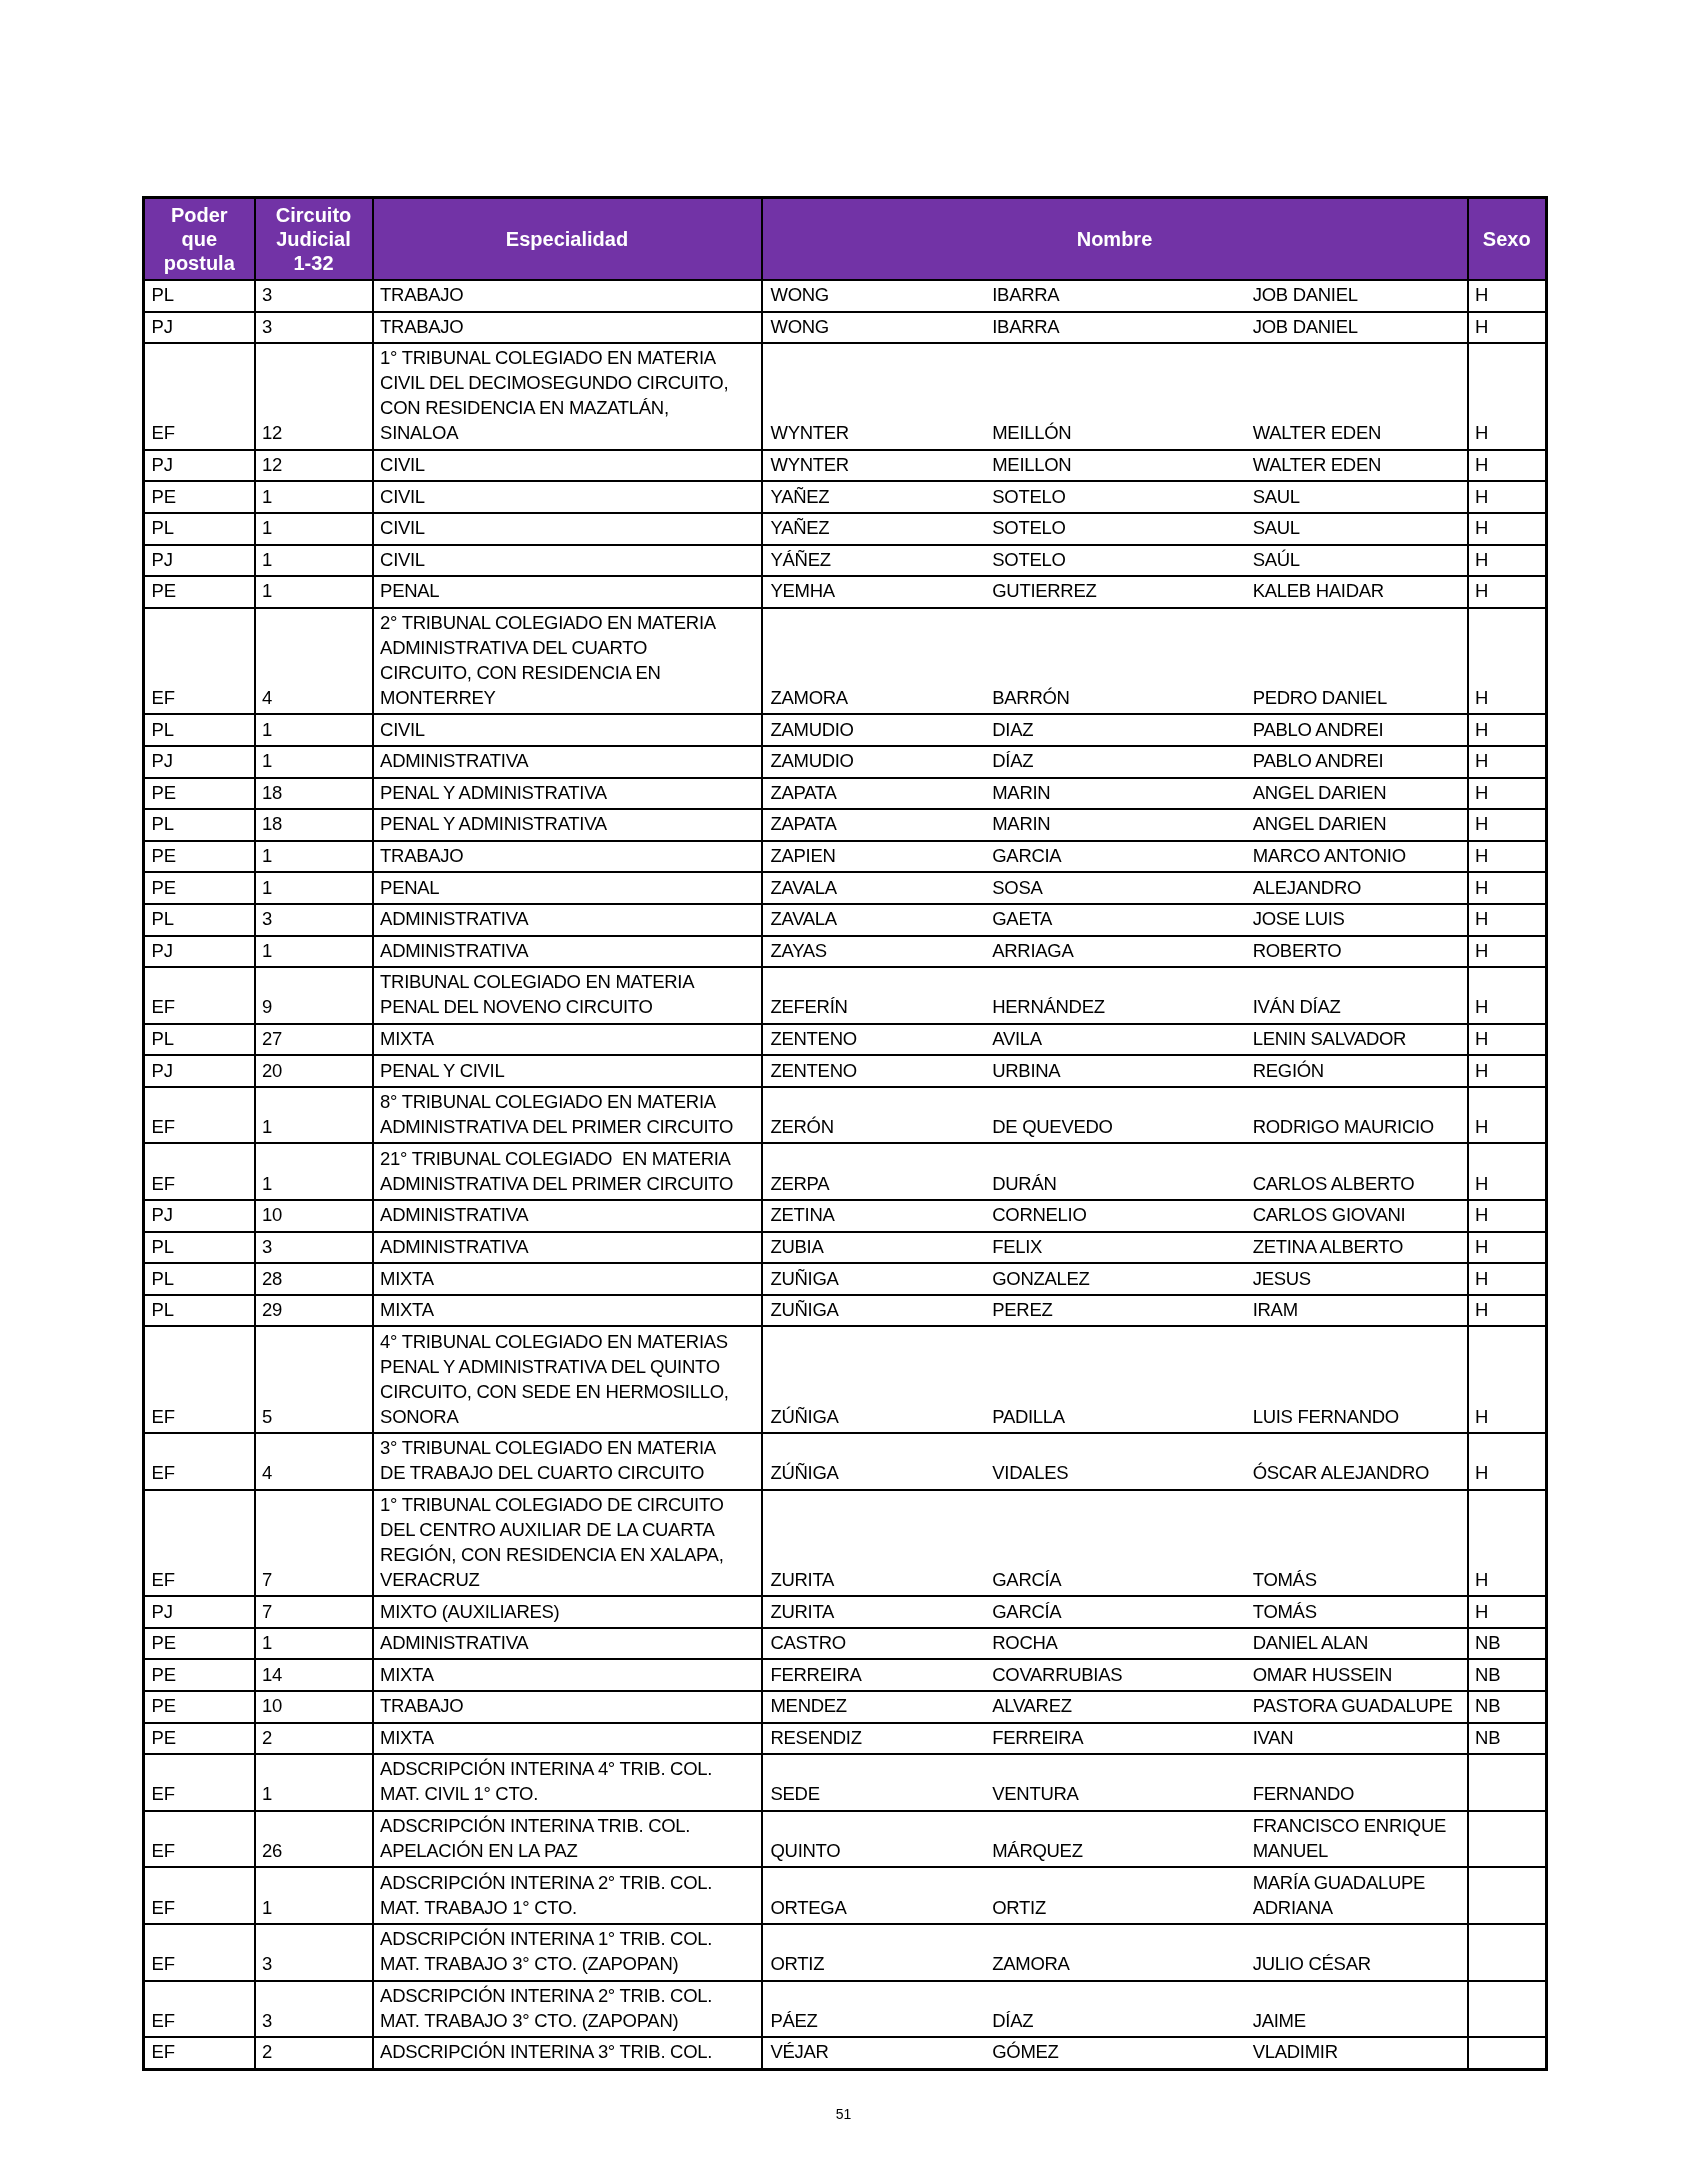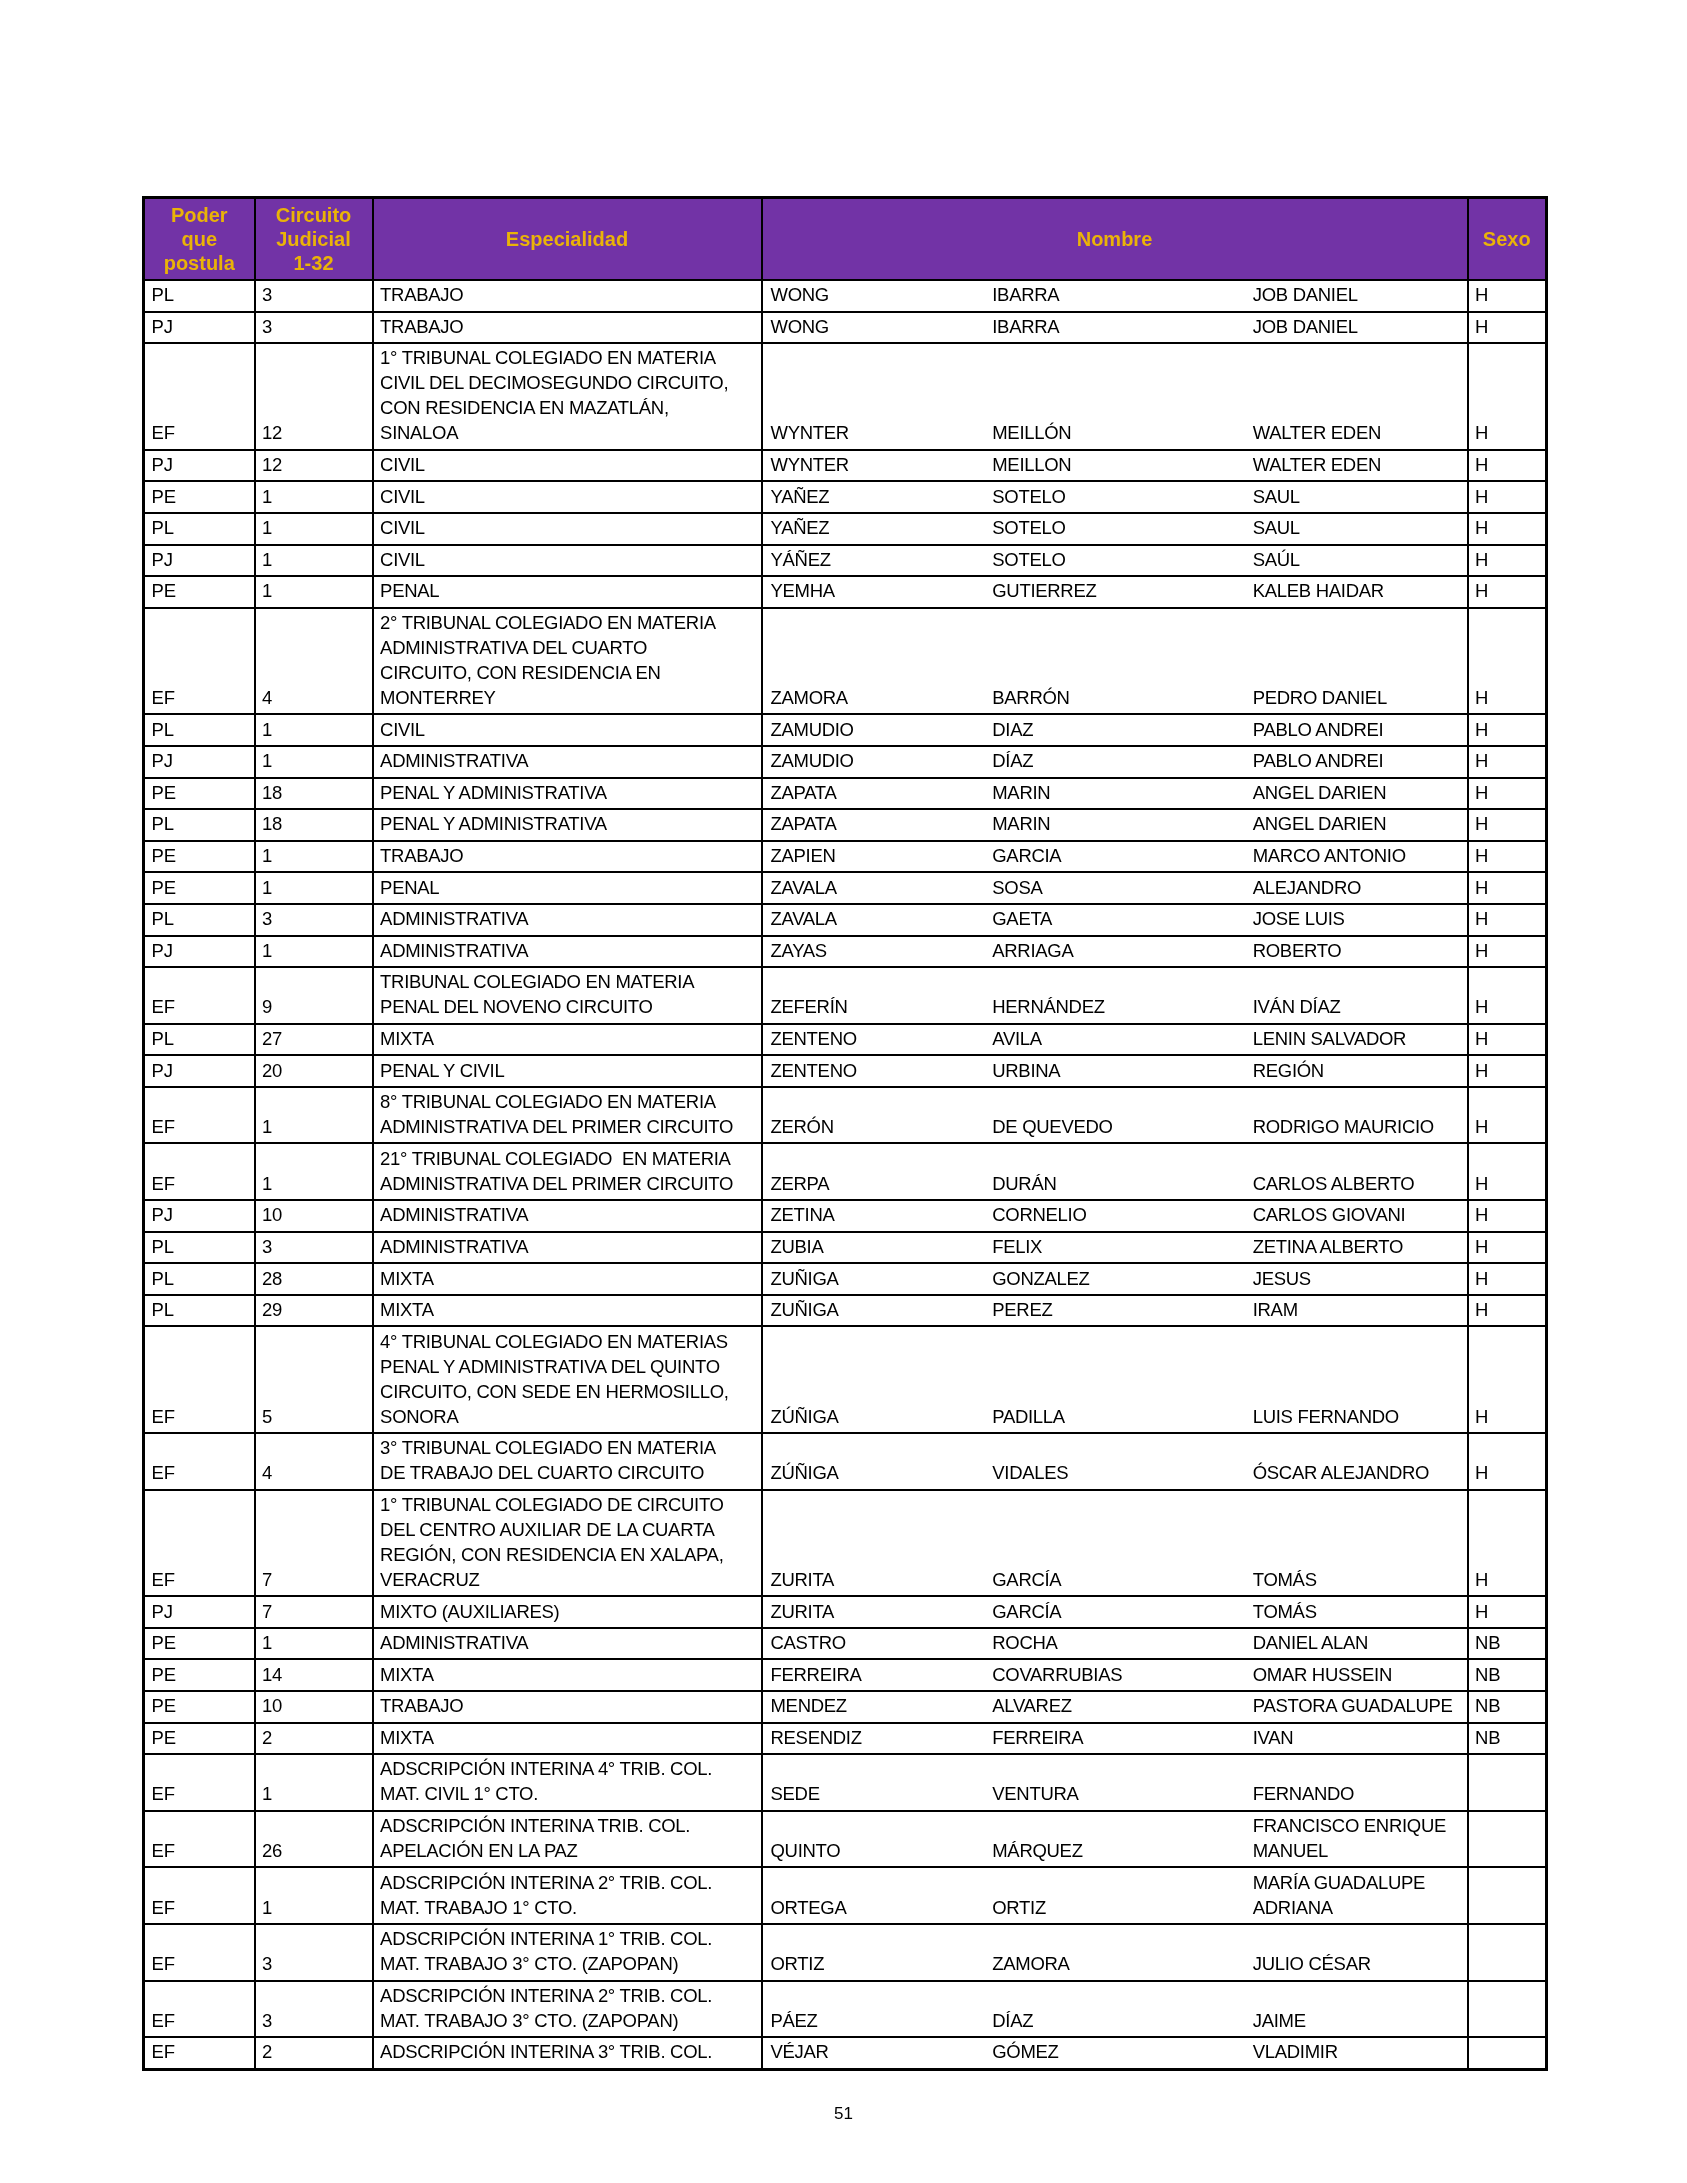--- a/index.html
+++ b/index.html
@@ -29,21 +29,21 @@
     border: 3.3px solid #000;
   }
   table.cand th,
   table.cand td {
     border: 2px solid #000;
     border-top-width: 2.6px;
     border-bottom-width: 2.6px;
   }
   thead th {
     background: var(--accent, #7233A6);
-    color: #eab308;
+    color: #ffffff;
     font-weight: bold;
     font-size: 20px;
     line-height: 24px;
     text-align: center;
     vertical-align: middle;
     padding: 4px 2.6px;
     white-space: pre-line;
     border-top-width: 4px;
   }
   tbody td {
@@ -69,21 +69,21 @@
   .nombre-grid .n-part {
     padding: 0 2.6px 0 8px;
     overflow: hidden;
   }
   .page-number {
     position: absolute;
     left: 0;
     top: 2101px;
     width: 100%;
     text-align: center;
-    font-size: 17px;
+    font-size: 14px;
     line-height: 26.5px;
   }
 </style>
 </head>
 <body>
 
 <div class="sheet">
 
   <table class="cand">
     <colgroup>

